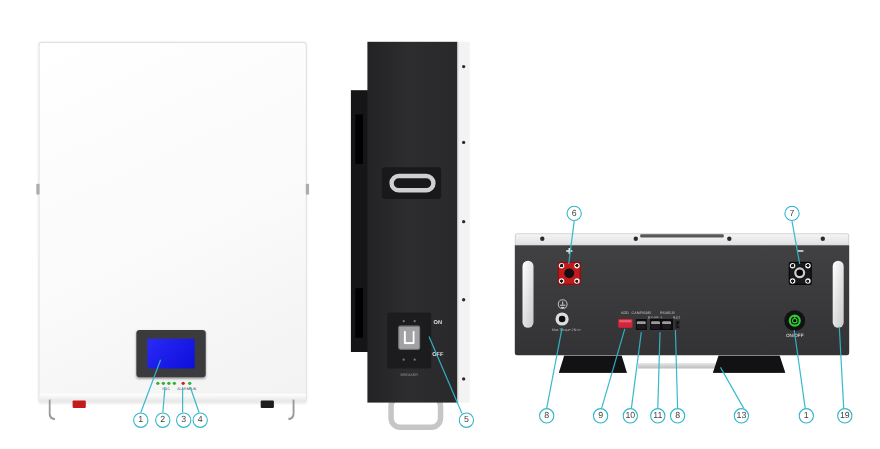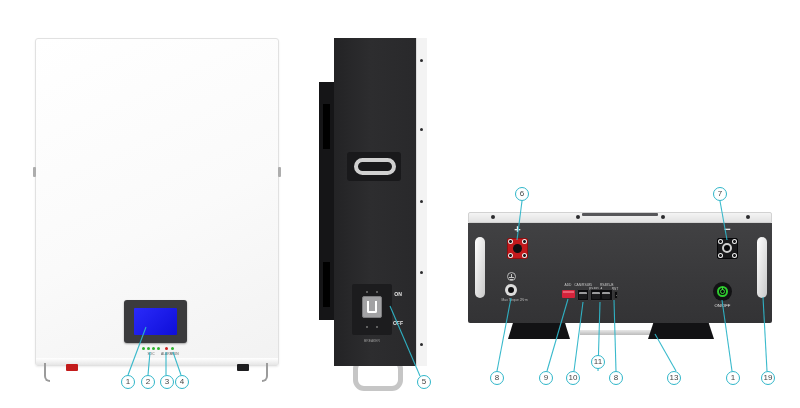--- a/index.html
+++ b/index.html
@@ -166,19 +166,19 @@
   <div class="a callout" style="left:121px;top:375px">1</div>
   <div class="a callout" style="left:141px;top:375px">2</div>
   <div class="a callout" style="left:160px;top:375px">3</div>
   <div class="a callout" style="left:175px;top:375px">4</div>
   <div class="a callout" style="left:417px;top:375px">5</div>
   <div class="a callout" style="left:515px;top:187px">6</div>
   <div class="a callout" style="left:713px;top:187px">7</div>
   <div class="a callout" style="left:490px;top:371px">8</div>
   <div class="a callout" style="left:539px;top:371px">9</div>
   <div class="a callout" style="left:566px;top:371px">10</div>
-  <div class="a callout" style="left:591px;top:355px">11</div>
+  <div class="a callout" style="left:591px;top:371px">11</div>
   <div class="a callout" style="left:609px;top:371px">8</div>
   <div class="a callout" style="left:667px;top:371px">13</div>
   <div class="a callout" style="left:726px;top:371px">1</div>
   <div class="a callout" style="left:761px;top:371px">19</div>
 
 </div>
 
 </body></html>

